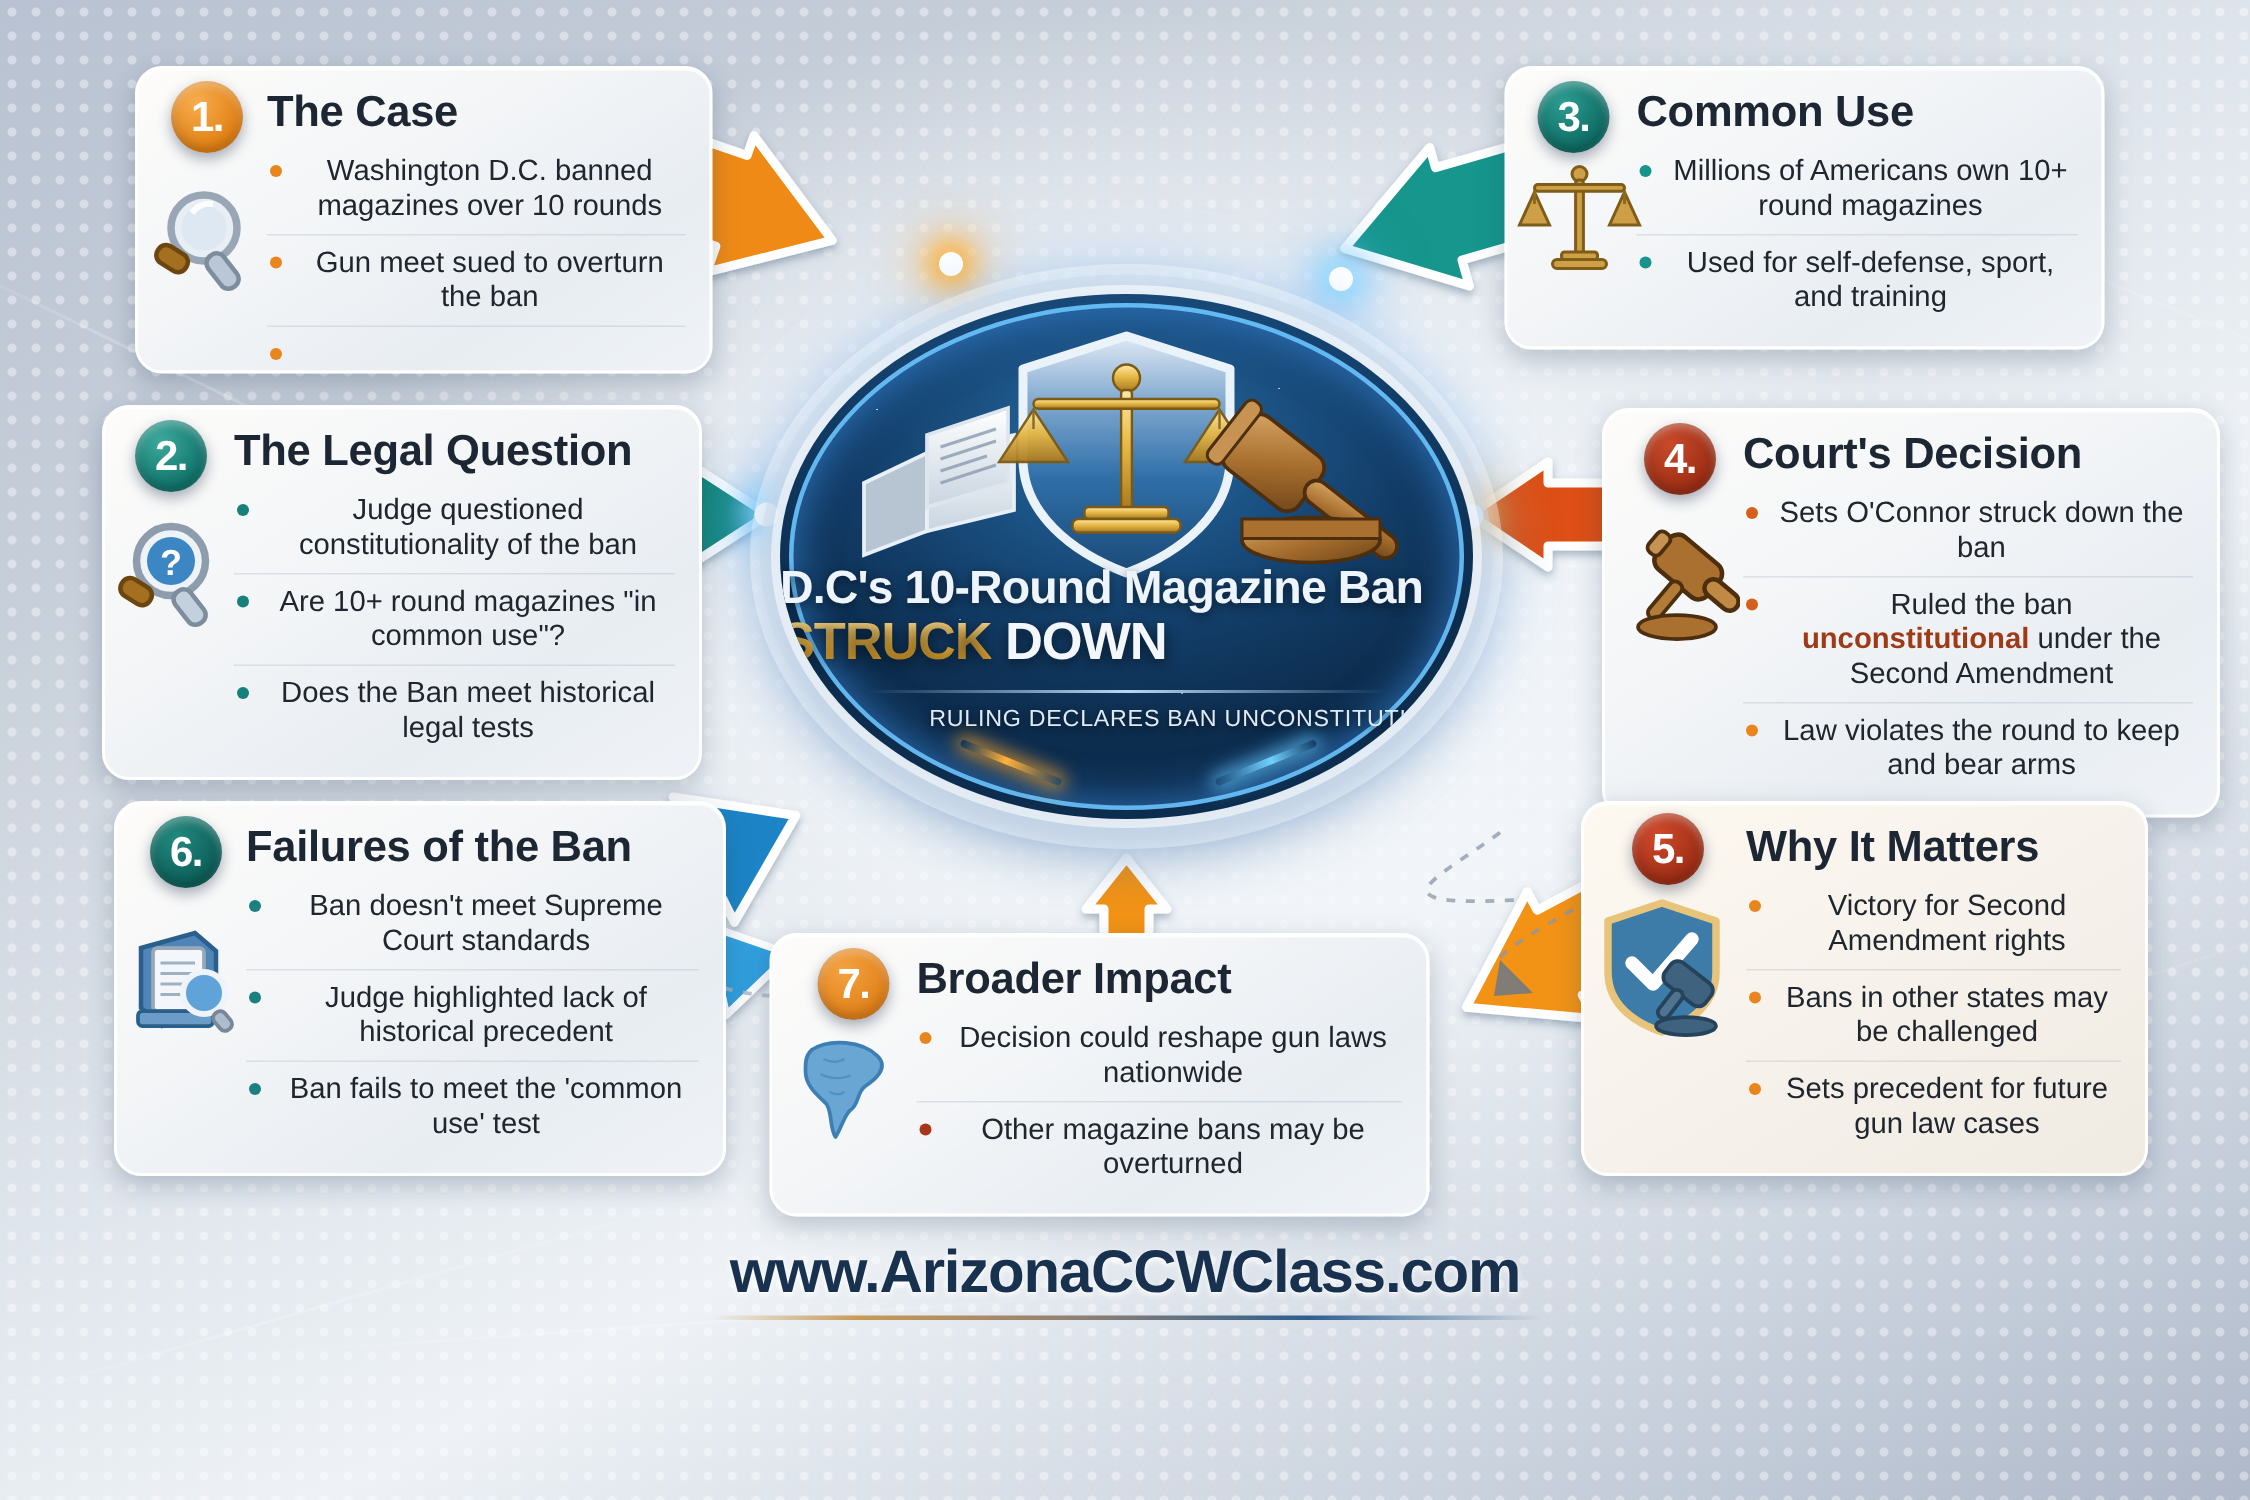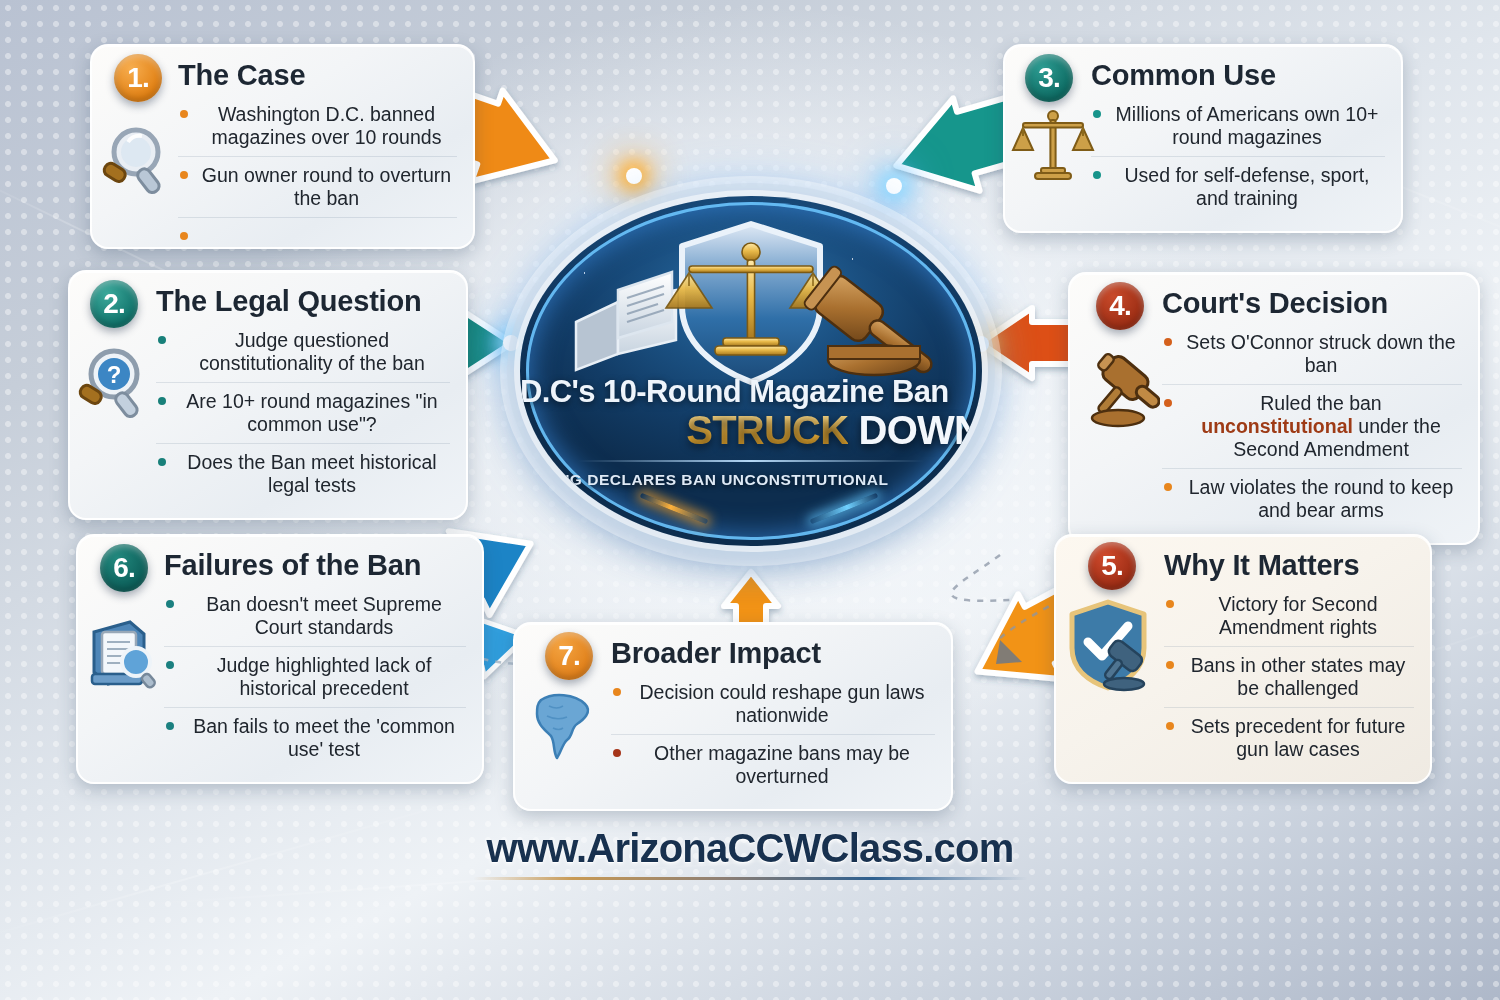--- a/index.html
+++ b/index.html
@@ -118,37 +118,37 @@
   }
   .hub-title {
     position: absolute; left: 0; right: 0; top: 178px;
     text-align: left;
     font-size: 31px; font-weight: bold; color: #eef4fb;
     letter-spacing: -0.6px;
     text-shadow: 0 2px 7px rgba(0,0,0,0.55);
   }
   .hub-sub {
     position: absolute; left: 0; right: 0; top: 212px;
-    text-align: right;
-    font-size: 40px; font-weight: bold; letter-spacing: -0.8px;
+    text-align: left;
+    font-size: 35px; font-weight: bold; letter-spacing: -0.8px;
     text-shadow: 0 3px 9px rgba(0,0,0,0.6);
   }
   .hub-sub .g {
     background: linear-gradient(180deg, #ffe9a8 0%, #f0b640 55%, #d99a22 100%);
     -webkit-background-clip: text; background-clip: text; color: transparent;
   }
   .hub-sub .w { color: #f3f7fc; }
   .hub-rule {
     position: absolute; left: 58px; right: 58px; top: 264px; height: 2px;
     background: linear-gradient(90deg, rgba(150,205,255,0) 0%, rgba(190,225,255,0.95) 50%, rgba(150,205,255,0) 100%);
   }
   .hub-tag {
     position: absolute; left: 0; right: 0; top: 275px;
-    text-align: left;
-    font-size: 15.5px; font-weight: bold; color: #dfeaf6;
+    text-align: right;
+    font-size: 15.5px; font-weight: normal; color: #dfeaf6;
     letter-spacing: 0.5px;
     text-shadow: 0 2px 5px rgba(0,0,0,0.6);
   }
   .hub-arc {
     position: absolute; height: 5px; border-radius: 3px;
   }
   .hub-arc.orange { background: linear-gradient(90deg, rgba(255,170,40,0) 0%, #ffb13a 45%, rgba(255,190,80,0.1) 100%);
     box-shadow: 0 0 12px 3px rgba(255,165,40,0.75); }
   .hub-arc.cyan { background: linear-gradient(90deg, rgba(90,200,255,0.1) 0%, #6fd0ff 55%, rgba(120,215,255,0) 100%);
     box-shadow: 0 0 12px 3px rgba(100,200,255,0.75); }
@@ -323,21 +323,21 @@
     <svg class="ill" style="top:76px;" viewBox="0 0 84 84">
       <circle cx="42" cy="30" r="22" fill="#e9eef4" stroke="#98a6b6" stroke-width="5"></circle>
       <circle cx="42" cy="30" r="15" fill="#dbe6f1" opacity=".85"></circle>
       <path d="M34 20 a14 14 0 0 1 14 -6" stroke="#ffffff" stroke-width="4" fill="none" opacity=".9"></path>
       <rect x="48" y="46" width="13" height="26" rx="6" transform="rotate(-38 54 59)" fill="#b9c7d6" stroke="#7d8d9e" stroke-width="3"></rect>
       <rect x="10" y="44" width="22" height="13" rx="6" transform="rotate(32 21 50)" fill="#a4701f" stroke="#6c460f" stroke-width="3"></rect>
     </svg>
     <div class="card-title">The Case</div>
     <ul class="bullets">
       <li><span class="dot" style="background:#e8861d"></span><span>Washington D.C. banned magazines over 10 rounds</span></li>
-      <li><span class="dot" style="background:#e8861d"></span><span>Gun owner round to overturn the ban</span></li>
+      <li><span class="dot" style="background:#e8861d"></span><span>Gun meet sued to overturn the ban</span></li>
       <li><span class="dot" style="background:#e8861d"></span></li>
     </ul>
   </div>
 
   <div class="card" style="left:68px; top:270px; width:400px; min-height:225px;">
     <div class="slab" style="left:-18px; top:28px; width:250px; height:222px; background:linear-gradient(150deg,#2ea69a,#0f6f66);"></div>
     <div class="badge" style="left:20px; top:8px; background:radial-gradient(circle at 36% 30%, #3ca99b, #10726a 70%);">
       <span>2.</span>
     </div>
     <svg class="ill" style="top:72px;" viewBox="0 0 84 84">

